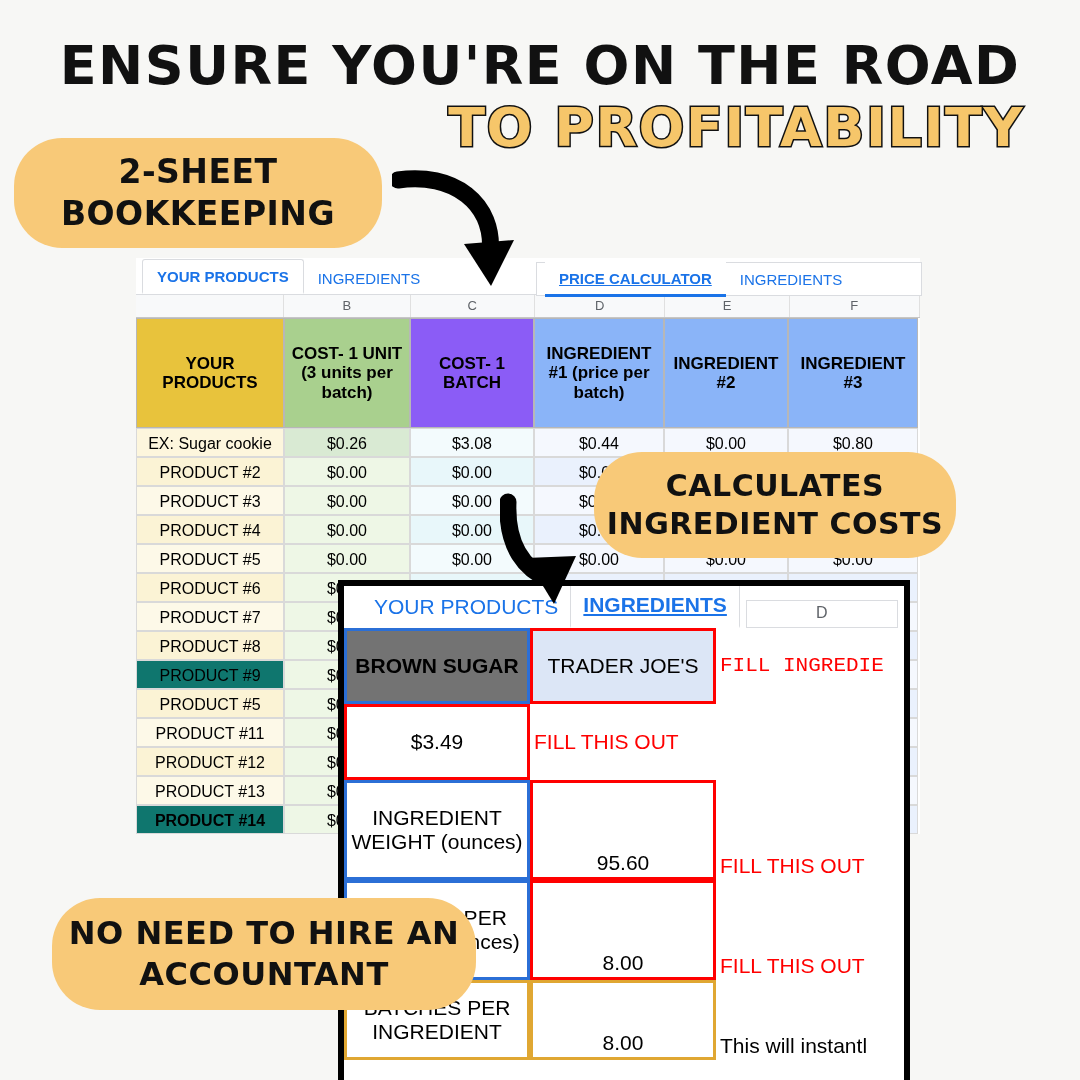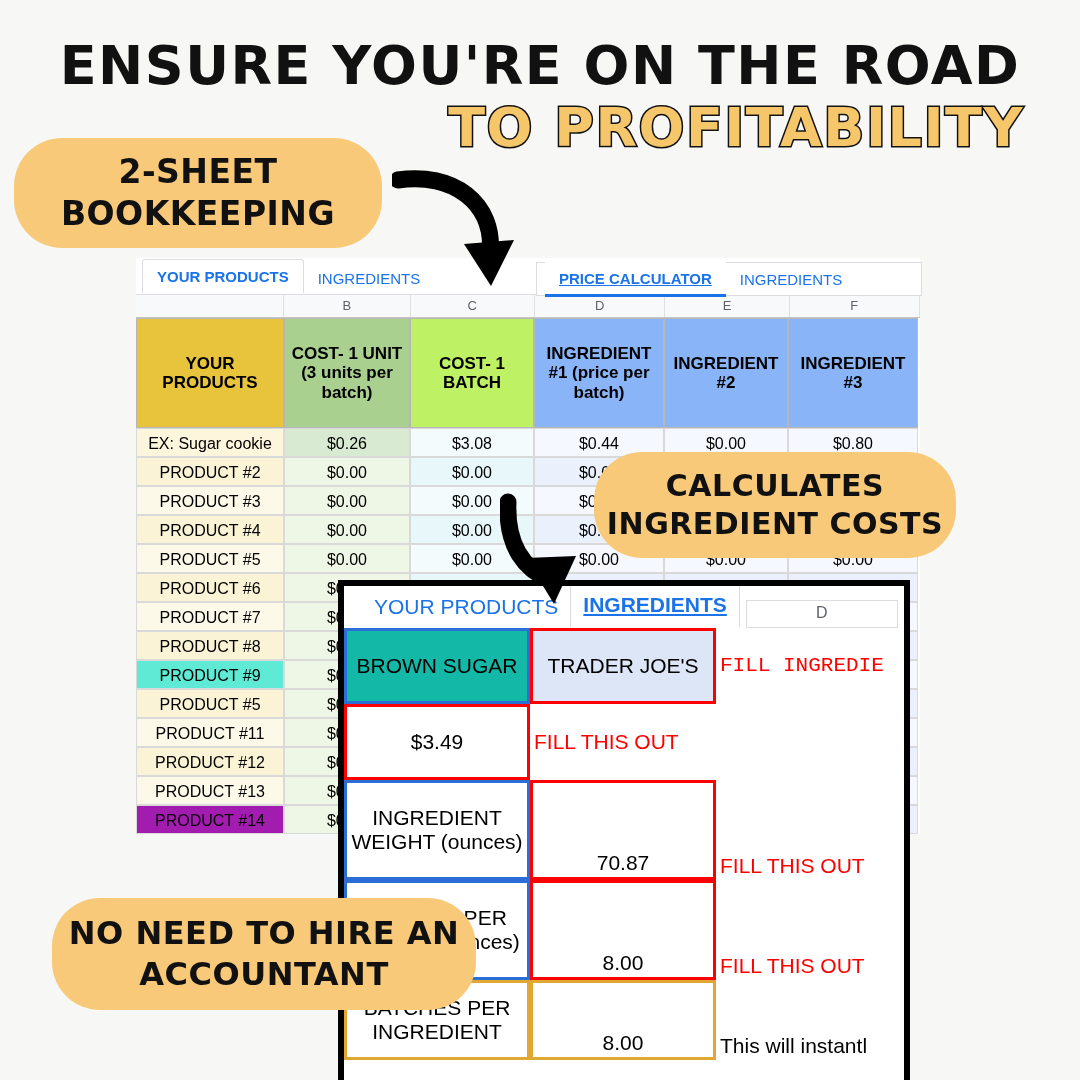--- a/index.html
+++ b/index.html
@@ -236,21 +236,21 @@
     <div class="colhdr c-b">B</div>
     <div class="colhdr c-c">C</div>
     <div class="colhdr c-d">D</div>
     <div class="colhdr c-e">E</div>
     <div class="colhdr c-f">F</div>
   </div>
 
   <div class="hdr-row">
     <div class="hdr-cell c-a" style="background:#e8c33c">YOUR PRODUCTS</div>
     <div class="hdr-cell c-b" style="background:#a9d08e">COST- 1 UNIT (3 units per batch)</div>
-    <div class="hdr-cell c-c" style="background:#bef264">COST- 1 BATCH</div>
+    <div class="hdr-cell c-c" style="background:#8b5cf6">COST- 1 BATCH</div>
     <div class="hdr-cell c-d" style="background:#8ab4f8">INGREDIENT #1 (price per batch)</div>
     <div class="hdr-cell c-e" style="background:#8ab4f8">INGREDIENT #2</div>
     <div class="hdr-cell c-f" style="background:#8ab4f8">INGREDIENT #3</div>
   </div>
 
   <div id="products-body">
       <div class="data-row">
         <div class="cell c-a" style="background: rgb(253, 246, 221);">EX: Sugar cookie</div>
         <div class="cell c-b" style="background: rgb(217, 234, 211);">$0.26</div>
         <div class="cell c-c" style="background: rgb(243, 251, 253);">$3.08</div>
@@ -308,21 +308,21 @@
       </div>
       <div class="data-row">
         <div class="cell c-a" style="background: rgb(251, 243, 213);">PRODUCT #8</div>
         <div class="cell c-b" style="background: rgb(238, 247, 230);">$0.00</div>
         <div class="cell c-c" style="background: rgb(232, 247, 250);">$0.00</div>
         <div class="cell c-d" style="background: rgb(234, 241, 253);">$0.00</div>
         <div class="cell c-e" style="background: rgb(234, 241, 253);">$0.00</div>
         <div class="cell c-f" style="background: rgb(234, 241, 253);">$0.00</div>
       </div>
       <div class="data-row">
-        <div class="cell c-a" style="background: #5eead4;">PRODUCT #9</div>
+        <div class="cell c-a" style="background: #0f766e;">PRODUCT #9</div>
         <div class="cell c-b" style="background: rgb(238, 247, 230);">$0.00</div>
         <div class="cell c-c" style="background: rgb(243, 251, 253);">$0.00</div>
         <div class="cell c-d" style="background: rgb(245, 248, 254);">$0.00</div>
         <div class="cell c-e" style="background: rgb(245, 248, 254);">$0.00</div>
         <div class="cell c-f" style="background: rgb(245, 248, 254);">$0.00</div>
       </div>
       <div class="data-row">
         <div class="cell c-a" style="background: rgb(251, 243, 213);">PRODUCT #5</div>
         <div class="cell c-b" style="background: rgb(238, 247, 230);">$0.00</div>
         <div class="cell c-c" style="background: rgb(232, 247, 250);">$0.00</div>
@@ -348,21 +348,21 @@
       </div>
       <div class="data-row">
         <div class="cell c-a" style="background: rgb(253, 249, 232);">PRODUCT #13</div>
         <div class="cell c-b" style="background: rgb(238, 247, 230);">$0.00</div>
         <div class="cell c-c" style="background: rgb(243, 251, 253);">$0.00</div>
         <div class="cell c-d" style="background: rgb(245, 248, 254);">$0.00</div>
         <div class="cell c-e" style="background: rgb(245, 248, 254);">$0.00</div>
         <div class="cell c-f" style="background: rgb(245, 248, 254);">$0.00</div>
       </div>
       <div class="data-row">
-        <div class="cell c-a" style="background: #a21caf;">PRODUCT #14</div>
+        <div class="cell c-a" style="background: #0f766e; font-weight: bold;">PRODUCT #14</div>
         <div class="cell c-b" style="background: rgb(238, 247, 230);">$0.00</div>
         <div class="cell c-c" style="background: rgb(232, 247, 250);">$0.00</div>
         <div class="cell c-d" style="background: rgb(234, 241, 253);">$0.00</div>
         <div class="cell c-e" style="background: rgb(234, 241, 253);">$0.00</div>
         <div class="cell c-f" style="background: rgb(234, 241, 253);">$0.00</div>
       </div>
     </div>
 </div>
 
 <div class="sheet" id="sheet-price">
@@ -375,31 +375,31 @@
 <div class="sheet" id="sheet-ingredients">
   <div class="tabbar">
     <div class="tab">YOUR PRODUCTS</div>
     <div class="tab active">INGREDIENTS</div>
     <div class="ing-colhdr" style="width:150px;border:1px solid #dadce0;height:26px;margin-left:6px;">D</div>
   </div>
 
 
   <div id="ingredients-body">
       <div class="ing-row">
-        <div class="ing-cell col-b blue-brd" style="height: 76px; background: #14b8a6;">BROWN SUGAR</div>
+        <div class="ing-cell col-b blue-brd" style="height: 76px; background: #737373; font-weight: bold;">BROWN SUGAR</div>
         <div class="ing-cell col-c red-brd" style="height: 76px; background: rgb(220, 230, 246); align-items: center;">TRADER JOE'S</div>
         <div class="ing-cell col-d red-txt" style="height: 76px; justify-content: flex-start; align-items: center; white-space: nowrap; font-family: Liberation Mono, monospace;">FILL INGREDIE</div>
       </div>
       <div class="ing-row">
         <div class="ing-cell col-c red-brd" style="height: 76px; background: rgb(255, 255, 255); align-items: center;">$3.49</div>
         <div class="ing-cell col-d red-txt" style="height: 76px; justify-content: flex-start; align-items: center; white-space: nowrap;">FILL THIS OUT</div>
       </div>
       <div class="ing-row">
         <div class="ing-cell col-b blue-brd" style="height: 100px; background: rgb(255, 255, 255);">INGREDIENT WEIGHT (ounces)</div>
-        <div class="ing-cell col-c red-brd" style="height: 100px; background: rgb(255, 255, 255); align-items: flex-end;">70.87</div>
+        <div class="ing-cell col-c red-brd" style="height: 100px; background: rgb(255, 255, 255); align-items: flex-end;">95.60</div>
         <div class="ing-cell col-d red-txt" style="height: 100px; justify-content: flex-start; align-items: flex-end; white-space: nowrap;">FILL THIS OUT</div>
       </div>
       <div class="ing-row">
         <div class="ing-cell col-b blue-brd" style="height: 100px; background: rgb(255, 255, 255);">AMOUNT PER RECIPE (ounces)</div>
         <div class="ing-cell col-c red-brd" style="height: 100px; background: rgb(255, 255, 255); align-items: flex-end;">8.00</div>
         <div class="ing-cell col-d red-txt" style="height: 100px; justify-content: flex-start; align-items: flex-end; white-space: nowrap;">FILL THIS OUT</div>
       </div>
       <div class="ing-row">
         <div class="ing-cell col-b gold-brd" style="height: 80px; background: rgb(255, 255, 255);">BATCHES PER INGREDIENT</div>
         <div class="ing-cell col-c gold-brd" style="height: 80px; background: rgb(255, 255, 255); align-items: flex-end;">8.00</div>

